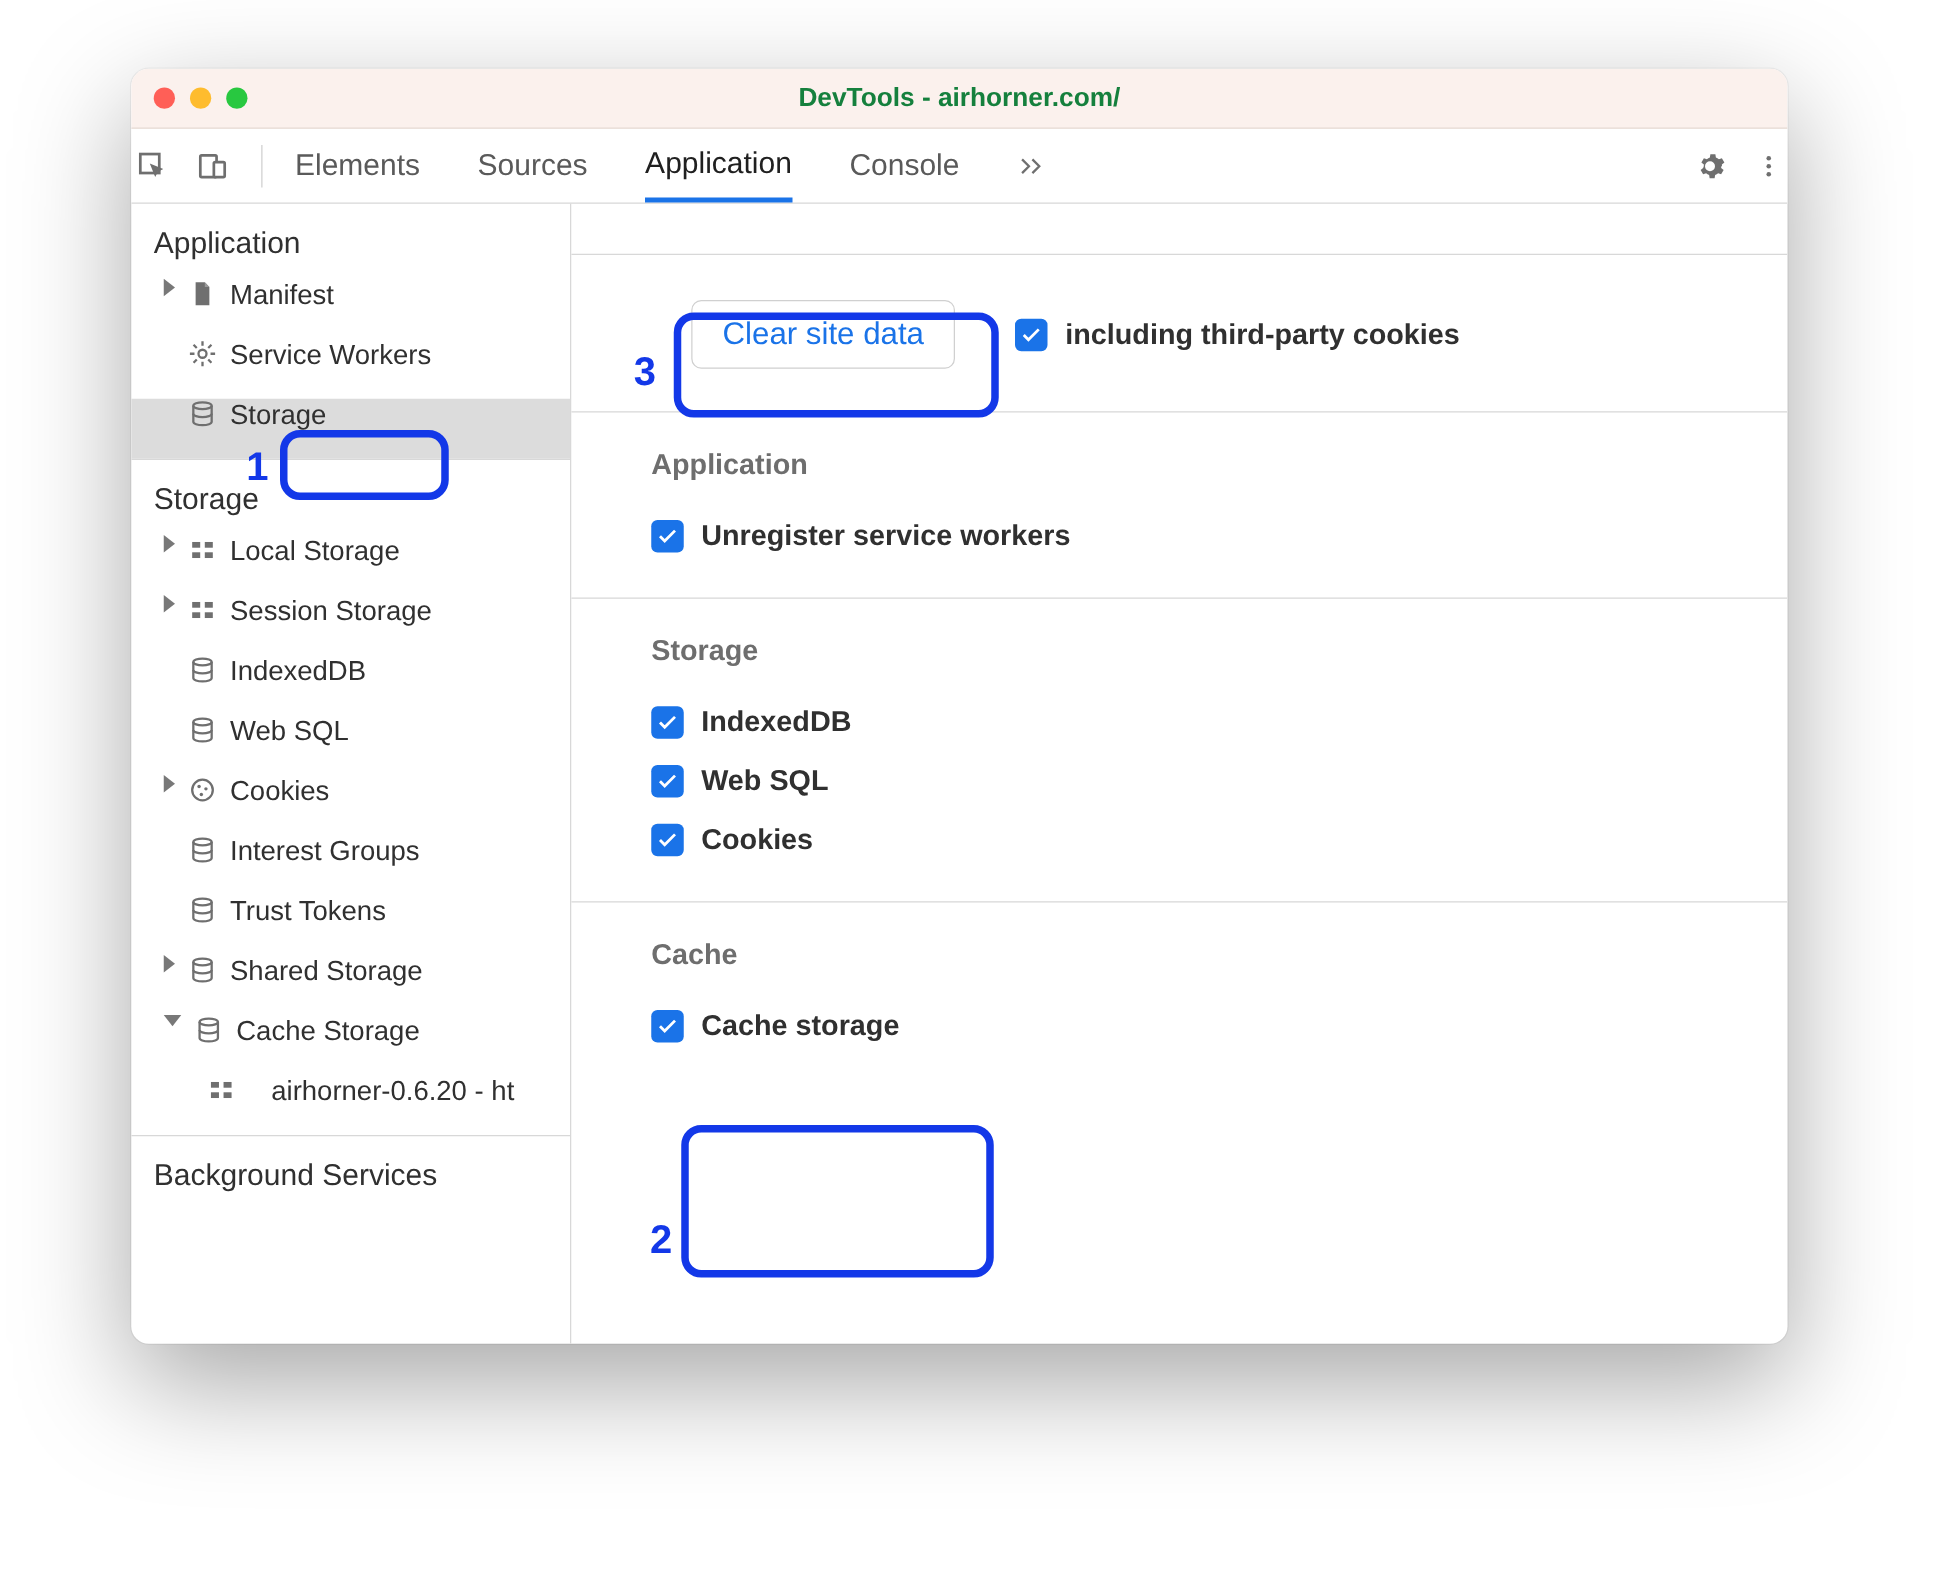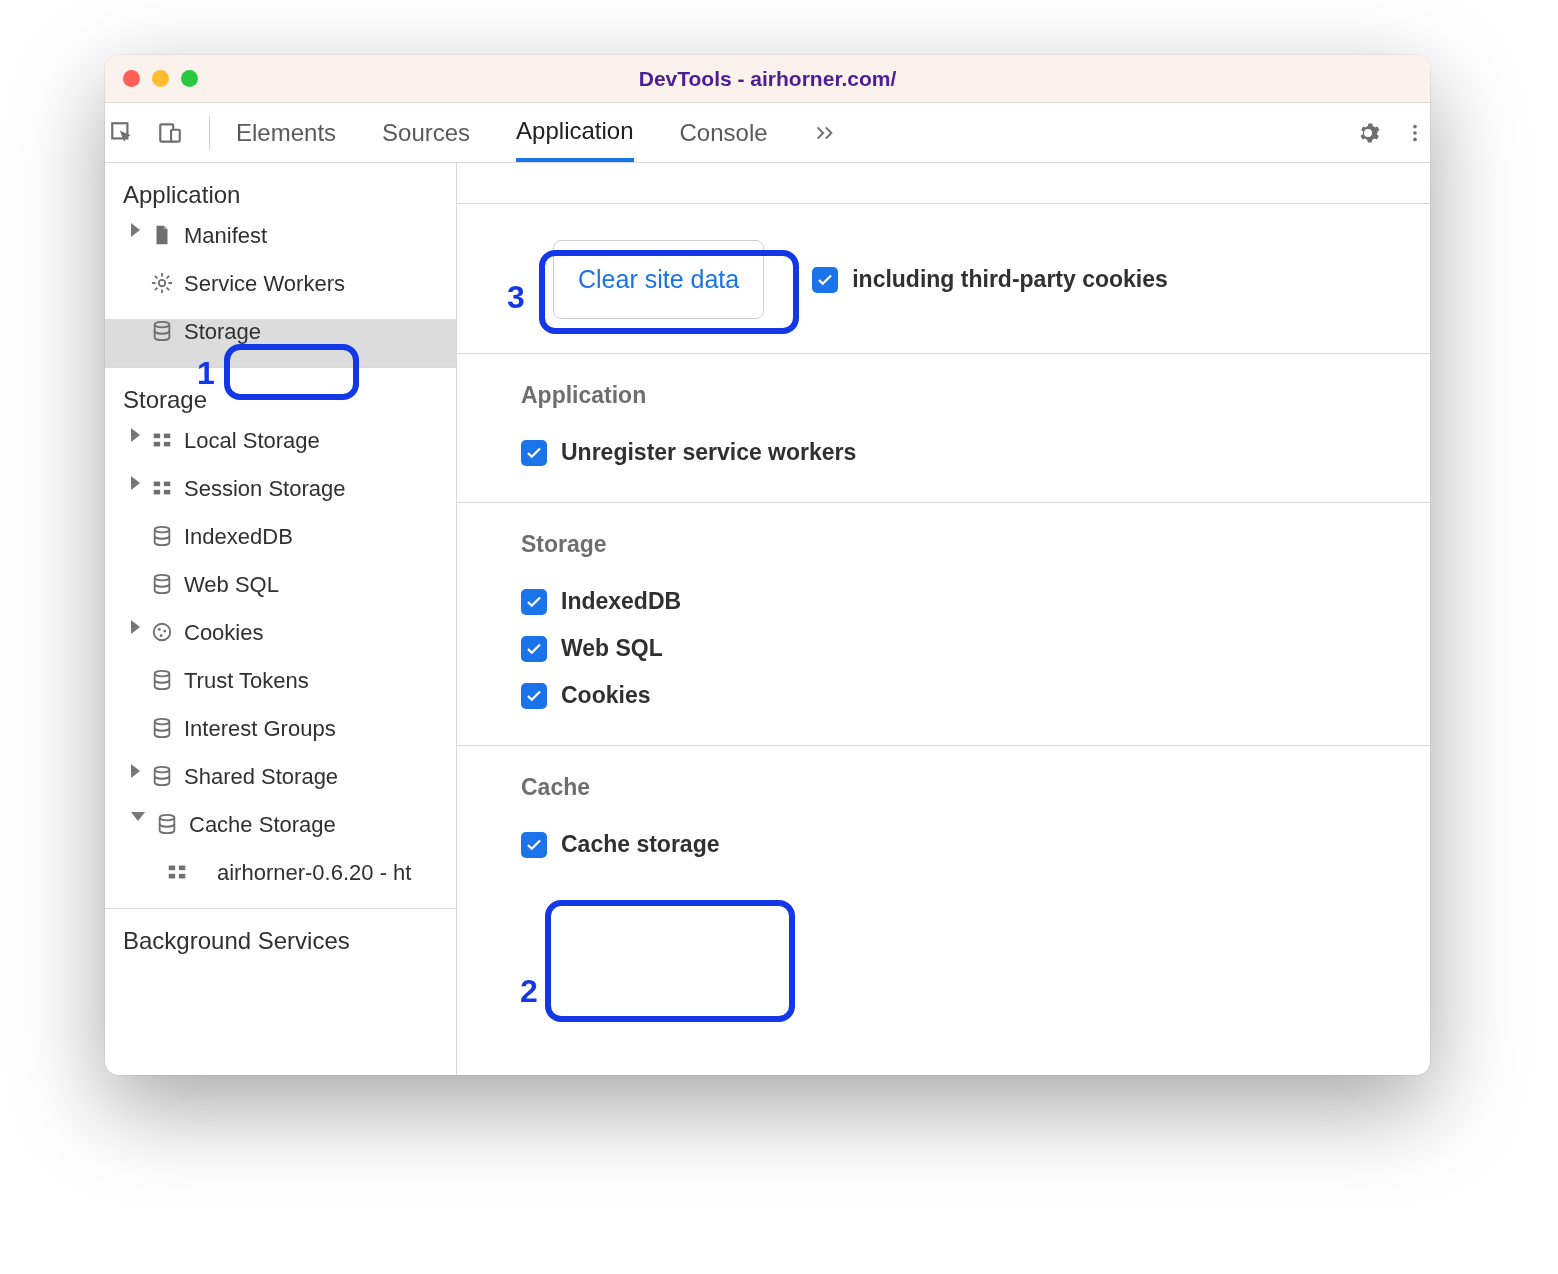--- a/index.html
+++ b/index.html
@@ -25,21 +25,21 @@
   .titlebar {
     height:48px; background:#fbf1ed;
     display:flex; align-items:center;
     border-bottom:1px solid #e5dad4;
     position:relative;
   }
   .traffic { display:flex; gap:12px; padding-left:18px; }
   .light { width:17px; height:17px; border-radius:50%; }
   .light.red{background:#ff5f57;} .light.yellow{background:#febc2e;} .light.green{background:#28c840;}
   .title { position:absolute; left:0; right:0; text-align:center;
-    font-size:21px; color:#4c1d95; font-weight:600; }
+    font-size:21px; color:#15803d; font-weight:600; }
 
   
   .toolbar {
     height:60px; background:#fff; border-bottom:1px solid #d8d8d8;
     display:flex; align-items:center; padding:0 4px;
     color:#5a5a5a; font-size:24px;
   }
   .toolbar .lefticons { display:flex; align-items:center; gap:22px; }
   .toolbar .sep { width:1px; height:34px; background:#d0d0d0; margin:0 26px; }
   .tabs { display:flex; align-items:center; gap:46px; height:100%; font-size:24px; color:#5a5a5a; }
@@ -96,21 +96,21 @@
   
   .main { flex:1; overflow:hidden; font-size:23px; color:#303030; }
   .main .toprow {
     display:flex; align-items:center; gap:48px;
     padding:36px 0 34px 96px;
     border-top:1px solid #d8d8d8; border-bottom:1px solid #d8d8d8;
     margin-top:40px;
   }
   .btn {
     border:1px solid #d0d0d0; background:#fff; color:#1a73e8;
-    font-size:25px; padding:24px 24px; border-radius:8px;
+    font-size:25px; padding:12px 24px; border-radius:8px;
   }
   .cb-row { display:flex; align-items:center; gap:14px;font-weight:bold; }
   .cb {
     width:26px; height:26px; border-radius:5px; background:#1a73e8;
     display:flex; align-items:center; justify-content:center;
   }
   .cb svg { width:18px; height:18px; }
 
   .group { border-bottom:1px solid #d8d8d8; padding:28px 0 26px 0; }
   .group-title { color:#6e6e6e; font-weight:600; font-size:23px; padding:0 0 20px 64px; }
@@ -304,30 +304,30 @@
               </span>
             <span class="tree-label">Cookies</span>
           </div>
           <div class="tree-row indent-1">
             <div class="arrow ph"></div>
             <span class="tree-icon">
                 <svg width="22" height="22">
                   <use href="#i-db"></use>
                 </svg>
               </span>
+            <span class="tree-label">Interest Groups</span>
+          </div>
+          <div class="tree-row indent-1">
+            <div class="arrow ph"></div>
+            <span class="tree-icon">
+                <svg width="22" height="22">
+                  <use href="#i-db"></use>
+                </svg>
+              </span>
             <span class="tree-label">Trust Tokens</span>
-          </div>
-          <div class="tree-row indent-1">
-            <div class="arrow ph"></div>
-            <span class="tree-icon">
-                <svg width="22" height="22">
-                  <use href="#i-db"></use>
-                </svg>
-              </span>
-            <span class="tree-label">Interest Groups</span>
           </div>
           <div class="tree-row indent-1">
             <div class="arrow"></div>
             <span class="tree-icon">
                 <svg width="22" height="22">
                   <use href="#i-db"></use>
                 </svg>
               </span>
             <span class="tree-label">Shared Storage</span>
           </div>

